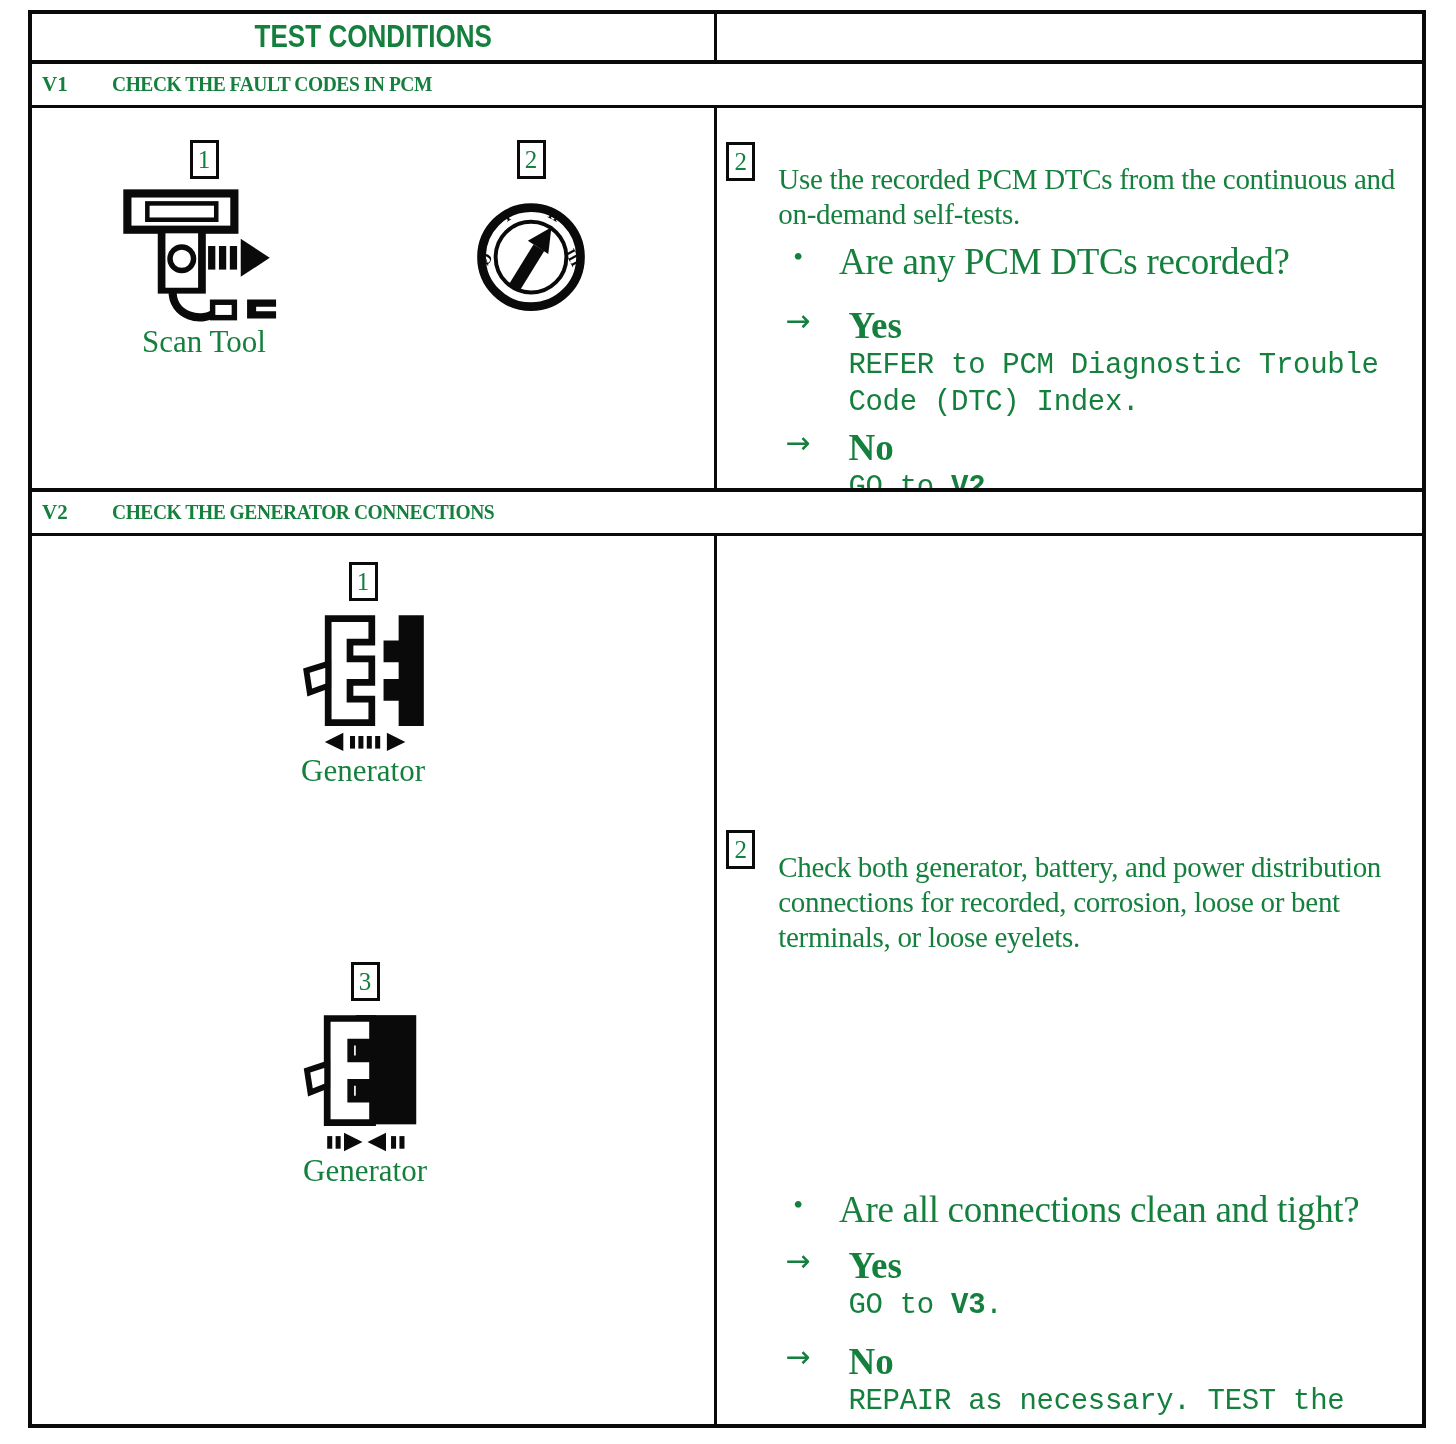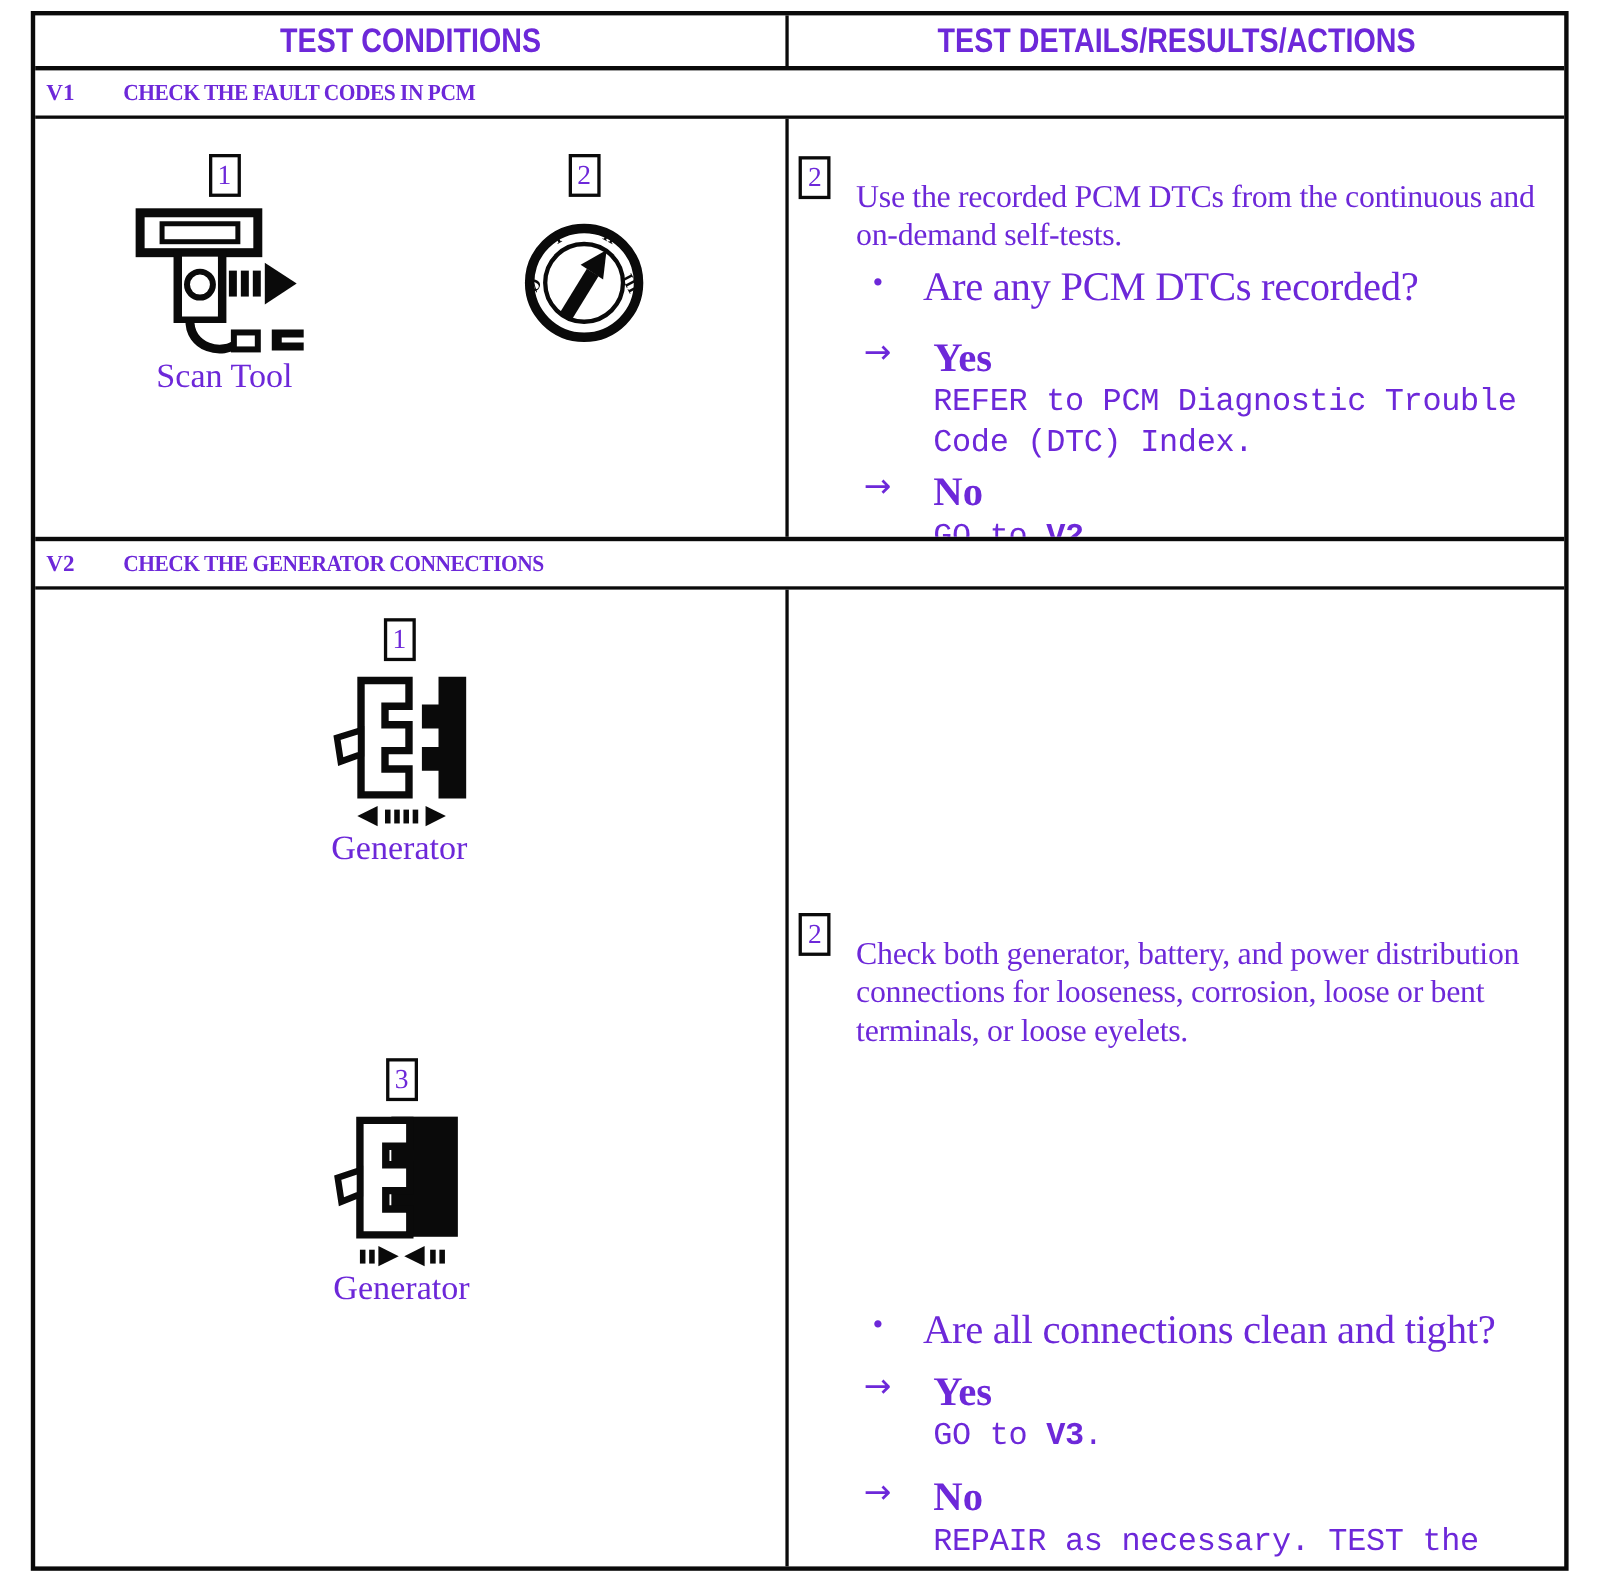--- a/index.html
+++ b/index.html
@@ -1,17 +1,17 @@
 <!DOCTYPE html>
 <html><head>
 <meta charset="utf-8">
 <style>
   html,body { margin:0; padding:0; background:#ffffff; }
   .sheet { position:relative; width:1456px; height:1444px; background:#ffffff;
-           font-family:"Liberation Serif", serif; color:#6d28d9; }
+           font-family:"Liberation Serif", serif; color:#15803d; }
   .dtable { position:absolute; left:28px; top:10px; width:1398px; height:1418px;
             border:4px solid #0a0a0a; box-sizing:border-box; display:flex; flex-direction:column; }
   .hdr { display:flex; height:50px; border-bottom:4px solid #0a0a0a; box-sizing:border-box; }
   .hcell { display:flex; align-items:center; justify-content:center;
            font-family:"Liberation Sans", sans-serif; font-weight:bold; font-size:31px; }
   .hcell.lft { width:49.3%; border-right:3px solid #0a0a0a; box-sizing:border-box; }
   .hcell.rgt { flex:1; }
   .hcell span { display:inline-block; transform:scaleX(.84); white-space:nowrap; letter-spacing:0; }
   .sectitle { height:44px; border-bottom:3px solid #0a0a0a; box-sizing:border-box;
               display:flex; align-items:center; padding:0 10px; gap:44px;
@@ -46,23 +46,20 @@
 </style>
 </head>
 <body>
 
 <div class="sheet">
   <div class="dtable">
 
     <div class="hdr">
       <div class="hcell lft">
         <span>TEST CONDITIONS</span>
-      </div>
-      <div class="hcell rgt">
-        <span>TEST DETAILS/RESULTS/ACTIONS</span>
       </div>
     </div>
 
     <div class="sectitle">
       <span class="secid">V1</span>
       <span class="sectext">CHECK THE FAULT CODES IN PCM</span>
     </div>
 
     <div class="bodyrow v1body">
       <div class="cell lft">
@@ -164,21 +161,21 @@
             <rect x="106" y="150" width="6" height="15" fill="#0a0a0a"></rect>
             <rect x="116" y="150" width="6" height="15" fill="#0a0a0a"></rect>
           </svg>
           <div class="figlabel">Generator</div>
         </div>
       </div>
 
       <div class="cell rgt">
         <div class="stepline" style="top:294px;">
           <div class="numbox">2</div>
-          <div class="steptext">Check both generator, battery, and power distribution connections for looseness, corrosion, loose or bent terminals, or loose eyelets.</div>
+          <div class="steptext">Check both generator, battery, and power distribution connections for recorded, corrosion, loose or bent terminals, or loose eyelets.</div>
         </div>
         <div class="bulletline" style="top:652px;">
           <span class="bullet">•</span>
           <span class="question">Are all connections clean and tight?</span>
         </div>
         <div class="branch" style="top:708px;">
           <span class="barrow">→</span>
           <div>
             <div class="blabel">Yes</div>
             <div class="action"><span>GO to </span><b>V3</b><span>.</span></div>

